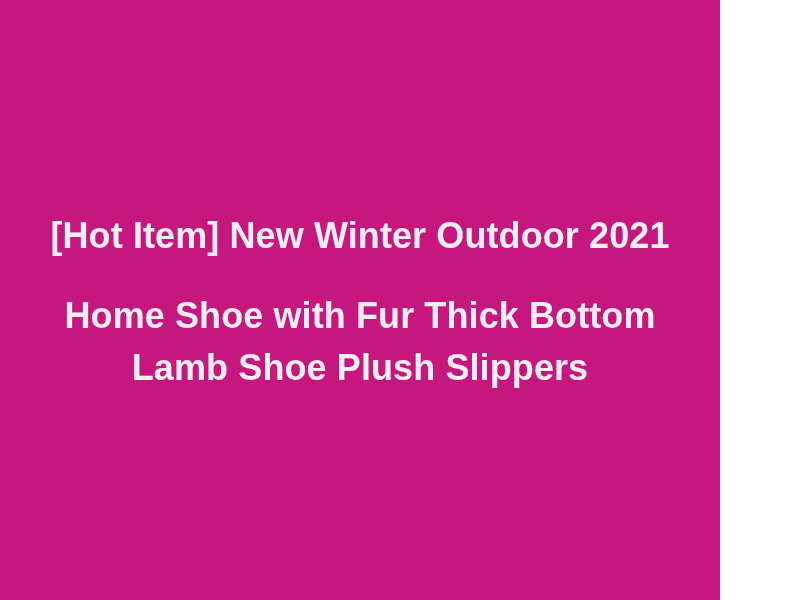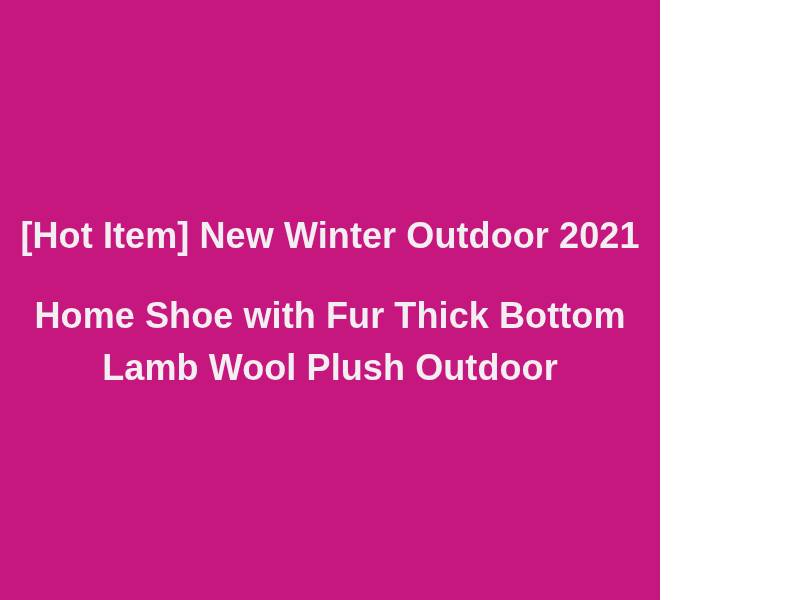--- a/index.html
+++ b/index.html
@@ -11,21 +11,21 @@
   body {
     width: 800px;
     height: 600px;
     overflow: hidden;
     font-family: "Liberation Sans", "DejaVu Sans", sans-serif;
   }
 
   #product-title-card {
     position: relative;
     box-sizing: border-box;
-    width: 660px;
+    width: 720px;
     height: 600px;
     background: #c6177f;
     display: flex;
     align-items: center;
     justify-content: flex-start;
   }
 
   .title-block {
     width: 760px;
     padding: 0 20px;
@@ -51,17 +51,17 @@
 <body>
 
 <div id="product-title-card" style="background: rgb(198, 23, 127);">
 
   <div class="title-block">
 
     <span class="title-line" style="color: rgb(242, 238, 242);">[Hot Item] New Winter Outdoor 2021</span>
 
     <span class="title-line" style="color: rgb(242, 238, 242); margin-top: 28px;">Home Shoe with Fur Thick Bottom</span>
 
-    <span class="title-line" style="color: rgb(242, 238, 242);">Lamb Wool Plush Outdoor</span>
+    <span class="title-line" style="color: rgb(242, 238, 242);">Lamb Shoe Plush Slippers</span>
 
   </div>
 
 </div>
 
 </body></html>

